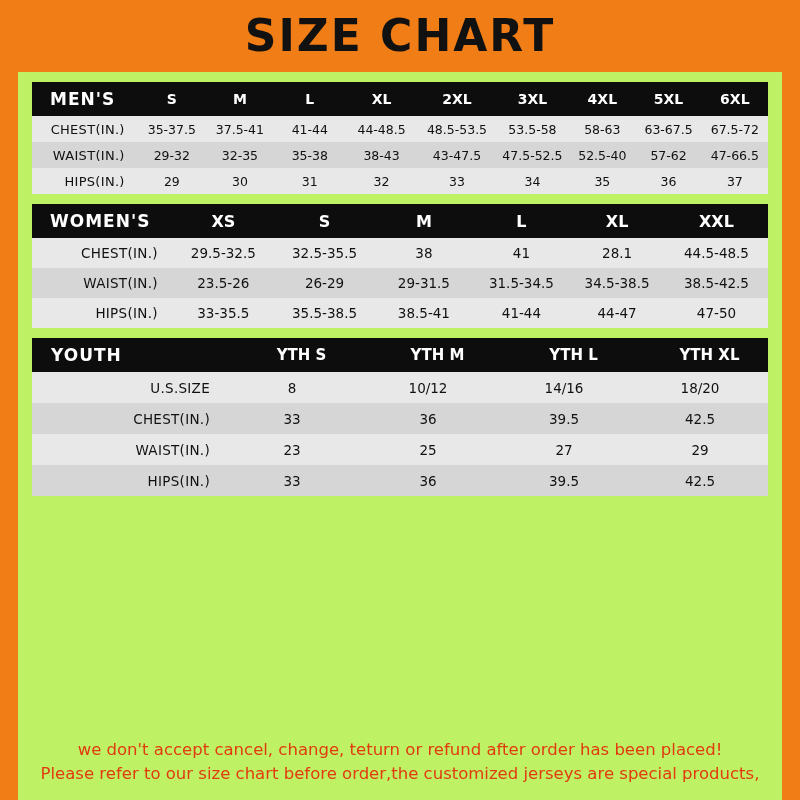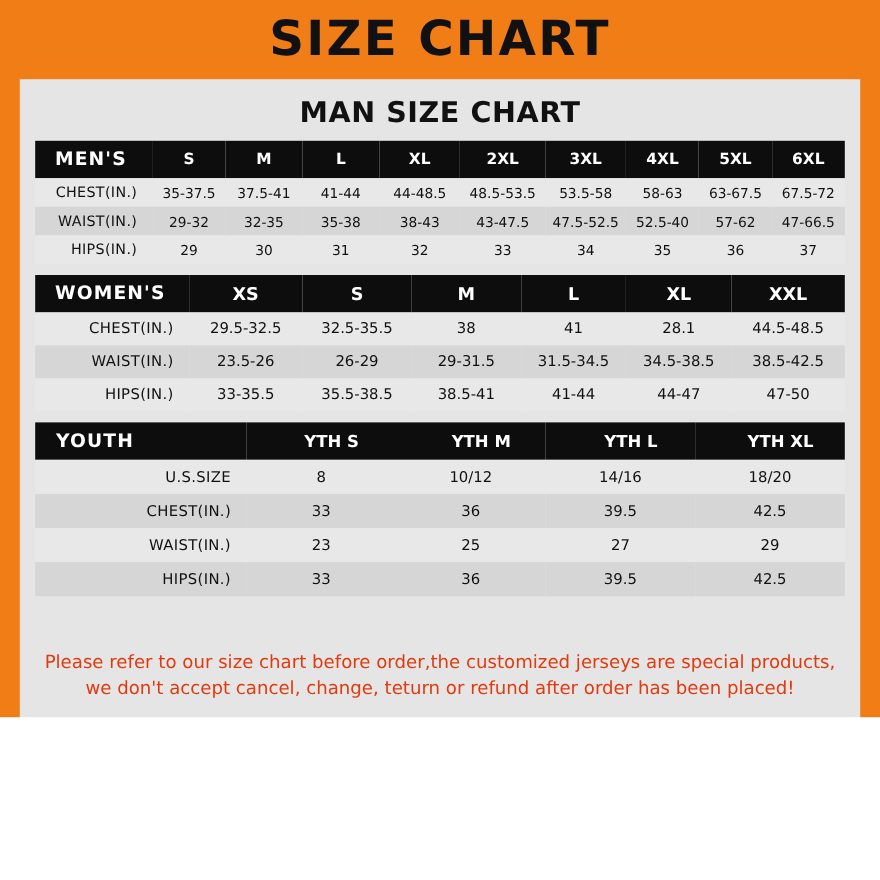--- a/index.html
+++ b/index.html
@@ -9,22 +9,22 @@
   body {
     width: 800px;
     height: 800px;
     background: #ffffff;
     font-family: "DejaVu Sans", sans-serif;
     overflow: hidden;
   }
   .page {
     position: relative;
     width: 800px;
-    height: 652px;
-    background: #e5e5e5;
+    height: 800px;
+    background: #bef264;
     border-left: 18px solid #f07d15;
     border-right: 18px solid #f07d15;
     box-sizing: border-box;
   }
   .header-band {
     position: absolute;
     top: -0px;
     left: -18px;
     width: 800px;
     height: 72px;
@@ -130,21 +130,20 @@
 <body>
 
 <div class="page">
 
   <div class="header-band">
     <div class="header-title">SIZE CHART</div>
   </div>
 
   <div class="content">
 
-    <div class="section-title t-man">MAN SIZE CHART</div>
     <table class="chart men">
       <colgroup>
         <col style="width:14.5%">
           <col style="width:9%">
           <col style="width:9.5%">
           <col style="width:9.5%">
           <col style="width:10%">
           <col style="width:10.5%">
           <col style="width:10%">
           <col style="width:9%">
@@ -302,18 +301,18 @@
           <td>36</td>
           <td>39.5</td>
           <td>42.5</td>
         </tr>
       </tbody>
     </table>
 
   </div>
 
   <div class="footer-note">
+    <div>we don't accept cancel, change, teturn or refund after order has been placed!</div>
     <div>Please refer to our size chart before order,the customized jerseys are special products,</div>
-    <div>we don't accept cancel, change, teturn or refund after order has been placed!</div>
   </div>
 
   <div class="bottom-band"></div>
 </div>
 
 </body></html>

